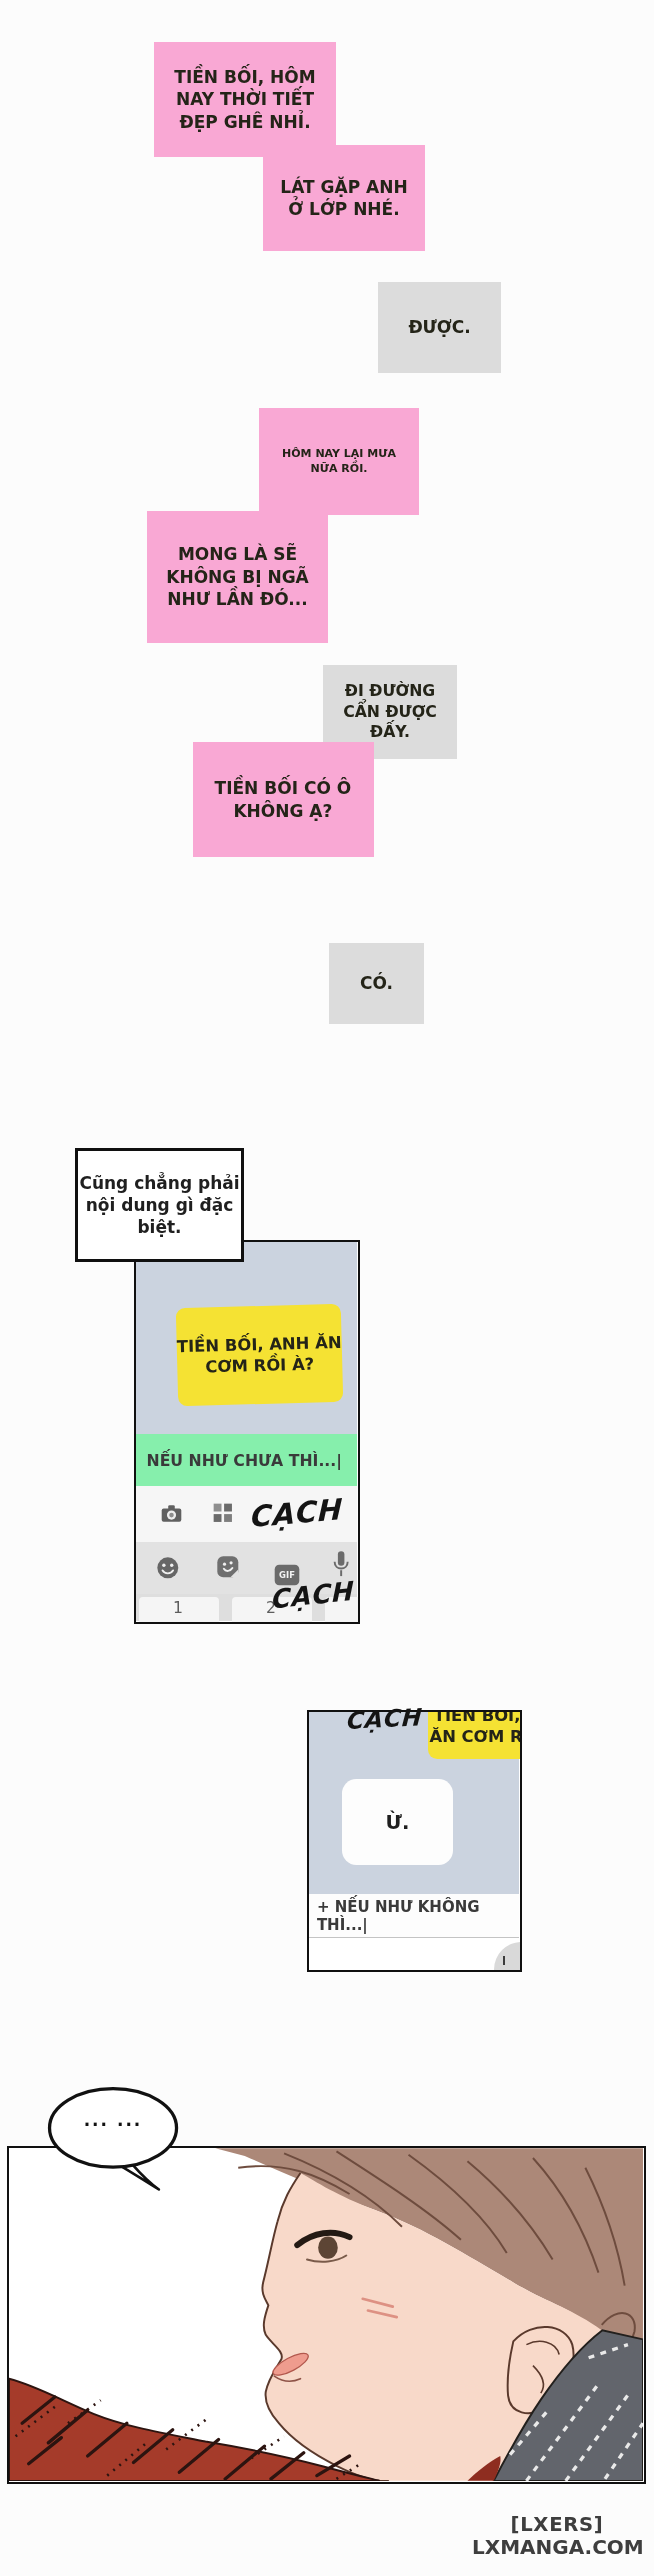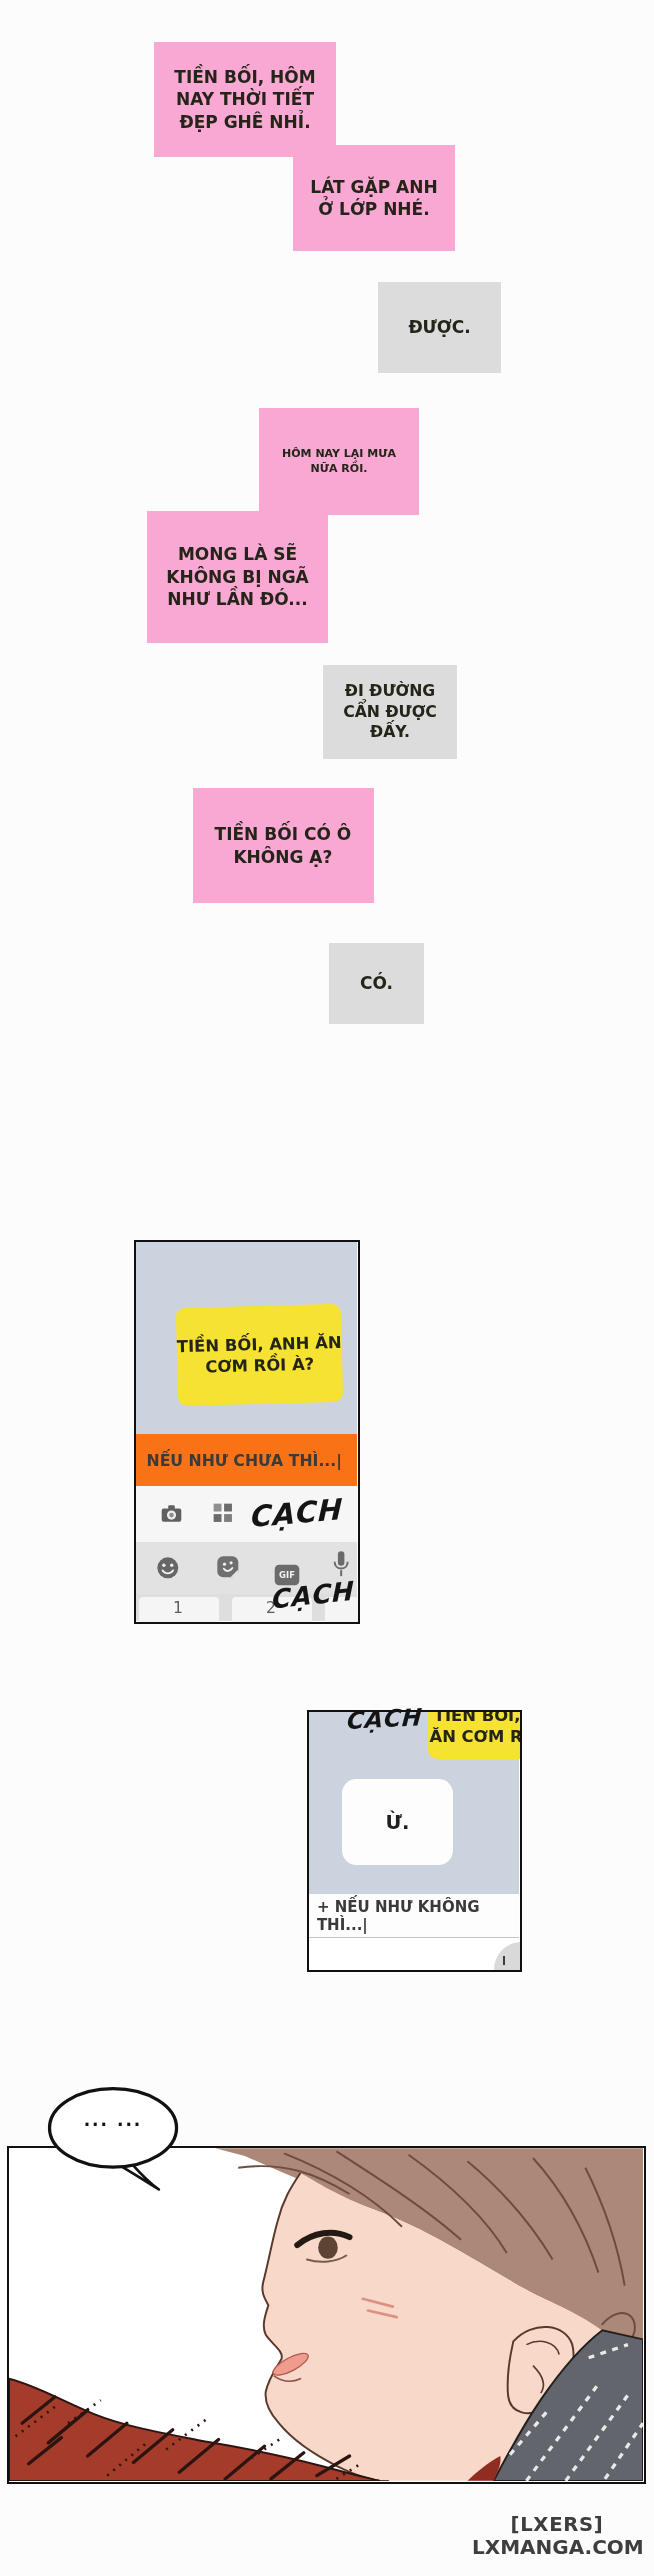--- a/index.html
+++ b/index.html
@@ -18,21 +18,21 @@
              line-height:1.3;z-index:5;}
   
   .phone{position:absolute;background:#fff;border:2.6px solid #101010;box-sizing:border-box;
          overflow:hidden;z-index:1;}
   .phone1{left:134px;top:1240px;width:226px;height:384px;}
   .phone2{left:307px;top:1710px;width:215px;height:262px;}
   .chat-area{position:absolute;left:0;top:0;background:#cbd3df;}
   .msg{position:absolute;border-radius:9.2px;display:flex;align-items:center;justify-content:center;
        text-align:center;font-weight:bold;line-height:1.3;color:#242418;box-sizing:border-box;}
   .msg.yellow{background:#f5e233;}
-  .input-row{position:absolute;left:0;background:#f97316;display:flex;align-items:center;
+  .input-row{position:absolute;left:0;background:#86efac;display:flex;align-items:center;
              font-weight:bold;color:#3a3a3a;box-sizing:border-box;}
   .sfx{position:absolute;font-weight:900;font-style:italic;color:#141414;letter-spacing:0.7px;
        white-space:nowrap;font-family:"DejaVu Sans",sans-serif;}
   .toolbar{position:absolute;left:0;background:#f6f6f6;}
   .grayrow{position:absolute;left:0;background:#e2e2e2;}
   .bottomrow{position:absolute;left:0;background:#dedede;}
   .key{position:absolute;background:#f5f5f5;border-radius:3.9px;}
   .keynum{position:absolute;font-size:15.7px;color:#5d5d5d;font-weight:normal;}
   .icon{position:absolute;}
   .divider{position:absolute;background:#c4c4c4;}
@@ -50,28 +50,29 @@
              font-weight:800;line-height:1.12;z-index:2;}
   .watermark .l1{font-size:19.6px;letter-spacing:0.7px;}
   .watermark .l2{font-size:20px;letter-spacing:0;}
 </style>
 </head>
 <body>
 
 <div class="page">
 
   <div class="bubble yellow" style="left:154px;top:42px;width:182px;height:115px;font-size:17px;">TIỀN BỐI, HÔM NAY THỜI TIẾT ĐẸP GHÊ NHỈ.</div>
-  <div class="bubble yellow" style="left:263px;top:145px;width:162px;height:106px;font-size:17px;margin-left:30px;">LÁT GẶP ANH Ở LỚP NHÉ.</div>
+  <div class="bubble yellow" style="left:263px;top:145px;width:162px;height:106px;font-size:17px;">LÁT GẶP ANH Ở LỚP NHÉ.</div>
   <div class="bubble gray" style="left:378px;top:282px;width:123px;height:91px;font-size:17px;">ĐƯỢC.</div>
   <div class="bubble yellow" style="left:259px;top:408px;width:160px;height:107px;font-size:11px;">HÔM NAY LẠI MƯA NỮA RỒI.</div>
   <div class="bubble yellow" style="left:147px;top:511px;width:181px;height:132px;font-size:17px;">MONG LÀ SẼ KHÔNG BỊ NGÃ NHƯ LẦN ĐÓ...</div>
   <div class="bubble gray" style="left:323px;top:665px;width:134px;height:94px;font-size:15.7px;">ĐI ĐƯỜNG CẨN ĐƯỢC ĐẤY.</div>
-  <div class="bubble yellow" style="left:193px;top:788px;width:181px;height:115px;font-size:17px;padding-left:8px;">TIỀN BỐI CÓ Ô KHÔNG Ạ?</div>
+  <div class="bubble yellow" style="left:193px;top:742px;width:181px;height:115px;font-size:17px;padding-left:8px;">TIỀN BỐI CÓ Ô KHÔNG Ạ?</div>
   <div class="bubble gray" style="left:329px;top:943px;width:95px;height:81px;font-size:17px;">CÓ.</div>
 
+  <div class="narration">Cũng chẳng phải nội dung gì đặc biệt.</div>
 
   <div class="phone phone1">
     <div class="chat-area" style="width:221px;height:192px;"></div>
     <div class="msg yellow" style="left:41px;top:64px;width:165px;height:98px;font-size:16.4px;transform:rotate(-1.5deg);">TIỀN BỐI, ANH ĂN CƠM RỒI À?</div>
     <div class="input-row" style="top:192px;width:221px;height:52px;padding-left:10.5px;font-size:15.7px;">
       <span>NẾU NHƯ CHƯA THÌ...|</span>
     </div>
     <div class="toolbar" style="top:244px;width:221px;height:56px;">
       <span class="icon" style="left:25px;top:18.3px;">
         <svg width="21" height="18.3" viewBox="0 0 32 28">

